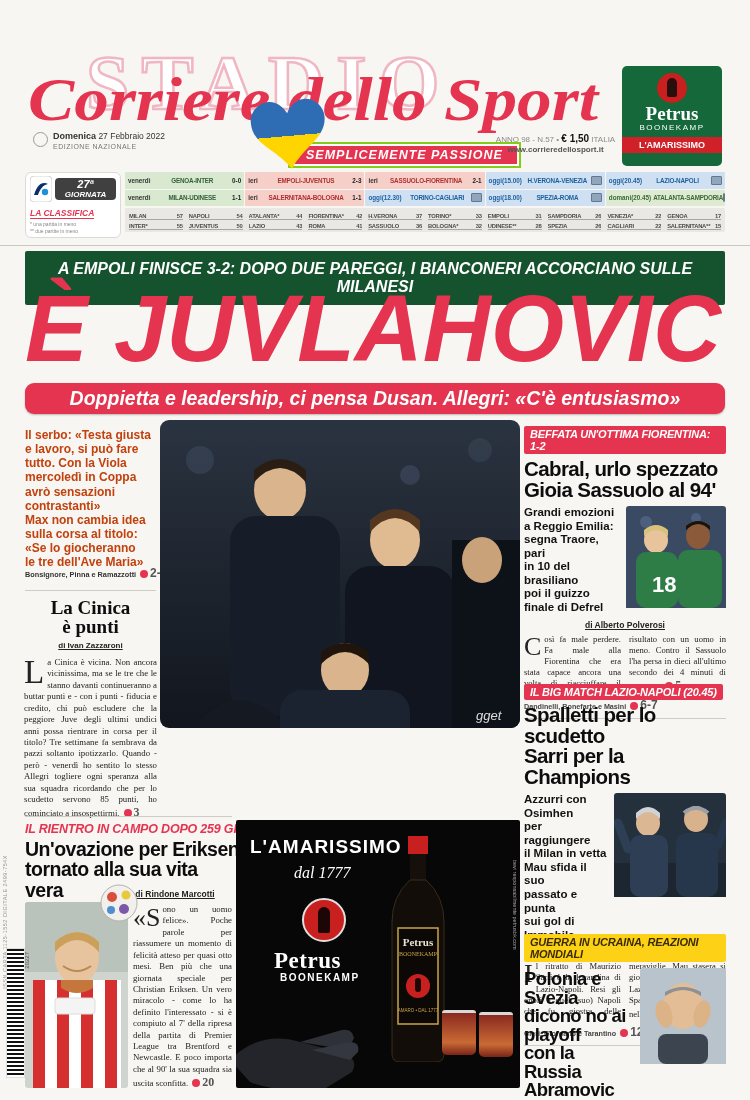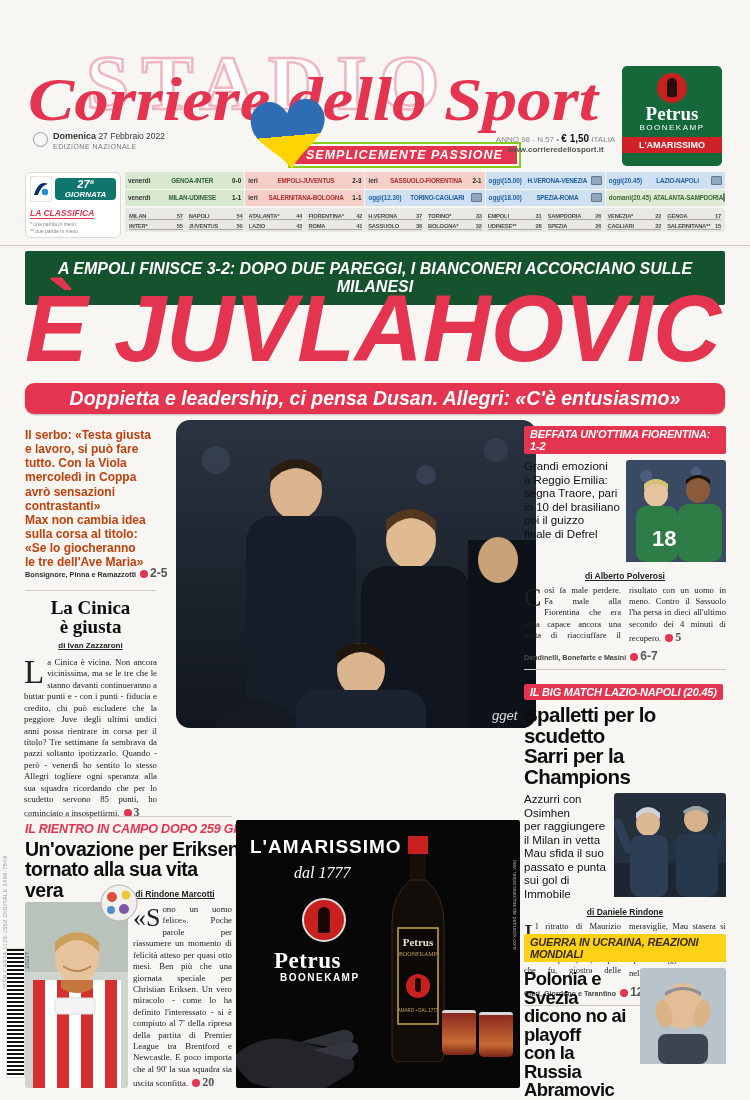--- a/index.html
+++ b/index.html
@@ -30,21 +30,21 @@
           background:#2a0d0d;border-radius:5px 5px 2px 2px;}
   .petrus .p1{font-family:"Liberation Serif",serif;font-weight:bold;font-size:19px;line-height:18px;}
   .petrus .p2{font-size:8px;letter-spacing:1.5px;line-height:9px;}
   .petrus .bar{background:#d02028;font-weight:bold;font-size:9px;margin-top:5px;padding:3px 0;}
   
   .strip{position:absolute;left:25px;top:172px;width:700px;height:66px;display:flex;gap:4px;z-index:2;}
   .strip-left{width:96px;background:#fff;border:1px solid #dddad4;border-radius:6px;
               padding:3px 4px;box-sizing:border-box;}
   .sl-top{display:flex;gap:3px;align-items:center;}
   .seriea{width:22px;height:26px;}
-  .round{flex:1;background:#0f766e;color:#fff;border-radius:4px;text-align:center;
+  .round{flex:1;background:#404040;color:#fff;border-radius:4px;text-align:center;
          font-weight:bold;font-style:italic;padding:1px 0;}
   .round .r1{font-size:11px;line-height:11px;}
   .round .r2{font-size:8px;line-height:9px;}
   .classlbl{color:#e4344f;font-weight:bold;font-style:italic;font-size:8.5px;margin-top:3px;
             border-bottom:1px solid #e4344f;display:inline-block;}
   .legend{font-size:5px;color:#888;line-height:6px;margin-top:1px;}
   .strip-right{flex:1;display:flex;flex-direction:column;gap:2px;}
   .fixtures{display:grid;grid-template-columns:repeat(5,1fr);grid-template-rows:repeat(2,1fr);
             grid-auto-flow:column;gap:1px;height:34px;}
   .fx{display:flex;align-items:center;padding:0 3px;font-size:6.3px;overflow:hidden;border-radius:1px;}
@@ -94,21 +94,21 @@
          font-size:12.5px;letter-spacing:-.2px;}
   .ehead{position:absolute;left:25px;top:839px;width:215px;font-weight:bold;font-size:19.5px;
          line-height:1.04;color:#0d0d0d;letter-spacing:-.5px;}
   .ebyl{position:absolute;left:118px;top:889px;width:114px;text-align:center;font-size:8.5px;
         font-weight:bold;text-decoration:underline;color:#222;}
   .ephoto{position:absolute;left:25px;top:902px;width:103px;height:186px;border-radius:3px;overflow:hidden;}
   .eball{position:absolute;left:100px;top:884px;z-index:3;}
   .ebody{position:absolute;left:133px;top:904px;width:99px;text-align:justify;
          font-family:"Liberation Serif",serif;font-size:8.8px;line-height:1.3;color:#222;}
   
-  .mainphoto{position:absolute;left:176px;top:420px;width:360px;height:308px;border-radius:14px;overflow:hidden;}
+  .mainphoto{position:absolute;left:160px;top:420px;width:360px;height:308px;border-radius:9px;overflow:hidden;}
   .ad{position:absolute;left:236px;top:820px;width:284px;height:268px;background:#070707;color:#fff;
       overflow:hidden;border-radius:2px;}
   .adtitle{position:absolute;left:14px;top:16px;font-size:19px;font-weight:bold;letter-spacing:1px;}
   .adsince{position:absolute;left:58px;top:44px;font-family:"Liberation Serif",serif;
            font-style:italic;font-size:16px;}
   .ademb{position:absolute;left:66px;top:78px;width:40px;height:40px;border-radius:50%;
          background:#c8201e;border:2px solid #e0e0e0;}
   .ademb:after{content:"";position:absolute;left:14px;top:7px;width:12px;height:26px;
          background:#1c0606;border-radius:6px 6px 2px 2px;}
   .adbrand{position:absolute;left:38px;top:128px;font-family:"Liberation Serif",serif;
@@ -121,21 +121,21 @@
   .g1{left:206px;top:190px;} .g2{left:243px;top:192px;}
   .adside{position:absolute;right:2px;top:40px;writing-mode:vertical-rl;font-size:5.5px;color:#aaa;}
   
   .story{position:absolute;left:524px;width:202px;}
   .skick{display:inline-block;background:#e4344f;color:#fff;font-weight:bold;font-style:italic;
          font-size:11px;padding:2px 6px;border-radius:2px;letter-spacing:-.2px;}
   .skick.yellow{background:#fcd116;color:#3a2c00;}
   .shead{font-weight:bold;font-size:20.5px;line-height:1.0;color:#0d0d0d;margin-top:5px;
          letter-spacing:-.6px;white-space:pre-line;}
   .swrap{display:flex;gap:5px;margin-top:6px;}
-  .slead{font-weight:normal;font-size:11.5px;line-height:1.18;color:#111;white-space:pre-line;flex:1;}
+  .slead{font-weight:bold;font-size:11.5px;line-height:1.18;color:#111;white-space:pre-line;flex:1;}
   .sphoto{border-radius:3px;overflow:hidden;flex:none;}
   .sbyl{text-align:center;font-size:8.5px;font-weight:bold;text-decoration:underline;
         margin-top:5px;color:#222;}
   .sbody{margin-top:4px;columns:2;column-gap:8px;text-align:justify;
          font-family:"Liberation Serif",serif;font-size:8.6px;line-height:1.3;color:#222;}
   .sfoot{margin-top:4px;font-size:7.2px;font-weight:bold;color:#444;}
   .shr{border-top:1px solid #cfccc6;margin-top:6px;}
   
   .issn{position:absolute;left:2px;top:855px;writing-mode:vertical-rl;transform:rotate(180deg);
         font-size:5.5px;color:#999;letter-spacing:.5px;}
@@ -397,21 +397,21 @@
 sulla corsa al titolo:
 «Se lo giocheranno
 le tre dell'Ave Maria»</div>
   <div class="byl">
     <span>Bonsignore, Pinna e Ramazzotti</span><span class="pref"></span><span class="prefnum">2-5</span>
   </div>
   <div class="hr1"></div>
 
   <div class="zazz">
     <div class="zt">La Cinica
-è giusta</div>
+è punti</div>
     <div class="zbyl">di Ivan Zazzaroni</div>
     <div class="zbody">
       <span class="dc">L</span><span>a Cinica è vicina. Non ancora vicinissima, ma se le tre che le stanno davanti continueranno a buttar punti e - con i punti - fiducia e credito, chi può escludere che la peggiore Juve degli ultimi undici anni possa rientrare in corsa per il titolo? Tre settimane fa sembrava da pazzi soltanto ipotizzarlo. Quando - però - venerdì ho sentito lo stesso Allegri togliere ogni speranza alla sua squadra ricordando che per lo scudetto servono 85 punti, ho cominciato a insospettirmi.</span><span class="pref"></span><span class="prefnum">3</span>
     </div>
   </div>
 
   <div class="hr2"></div>
   <div class="ekick">IL RIENTRO IN CAMPO DOPO 259 GIORNI</div>
   <div class="ehead">Un'ovazione per Eriksen tornato alla sua vita vera</div>
   <div class="ebyl">di Rindone Marcotti</div>
@@ -494,20 +494,22 @@
       <rect x="27" y="142" width="6" height="14" rx="3" fill="#1c0606"></rect>
       <text x="30" y="176" text-anchor="middle" font-size="4.5" fill="#c9a44a">AMARO • DAL 1777</text>
     </svg>
     <div class="glass g1"></div>
     <div class="glass g2"></div>
     <div class="adside">bevi responsabilmente petrusbk.com</div>
   </div>
 
   <div class="story" style="top:426px">
     <span class="skick">BEFFATA UN'OTTIMA FIORENTINA: 1-2</span>
+    <div class="shead">Cabral, urlo spezzato
+Gioia Sassuolo al 94'</div>
     <div class="swrap">
       <div class="slead">Grandi emozioni
 a Reggio Emilia:
 segna Traore, pari
 in 10 del brasiliano
 poi il guizzo
 finale di Defrel</div>
       <div class="sphoto">
         <svg width="100" height="102">
           <rect width="100" height="102" fill="#3a4a63"></rect>

